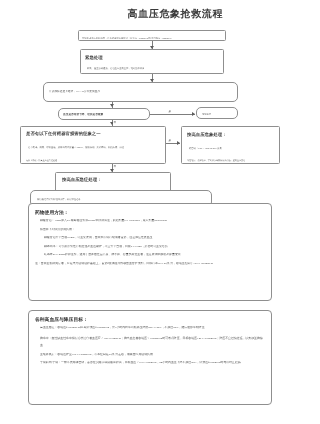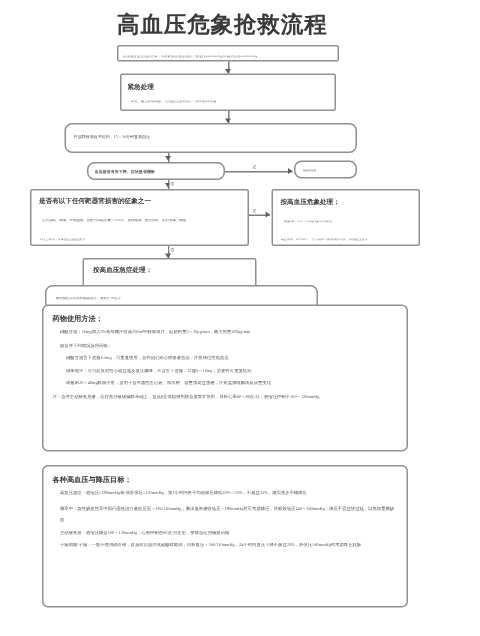--- a/index.html
+++ b/index.html
@@ -15,22 +15,22 @@
     font-family: "Liberation Serif", "DejaVu Serif", serif;
     color: #2b2b2b;
   }
 
   
   .title {
     position: absolute;
     left: 78px;
     top: 7px;
     width: 145px;
-    text-align: left;
-    font-size: 15px;
+    text-align: right;
+    font-size: 10px;
     font-weight: bold;
     letter-spacing: 0.6px;
     color: #3a3a3a;
     white-space: nowrap;
   }
 
   
   .box {
     position: absolute;
     box-sizing: border-box;

